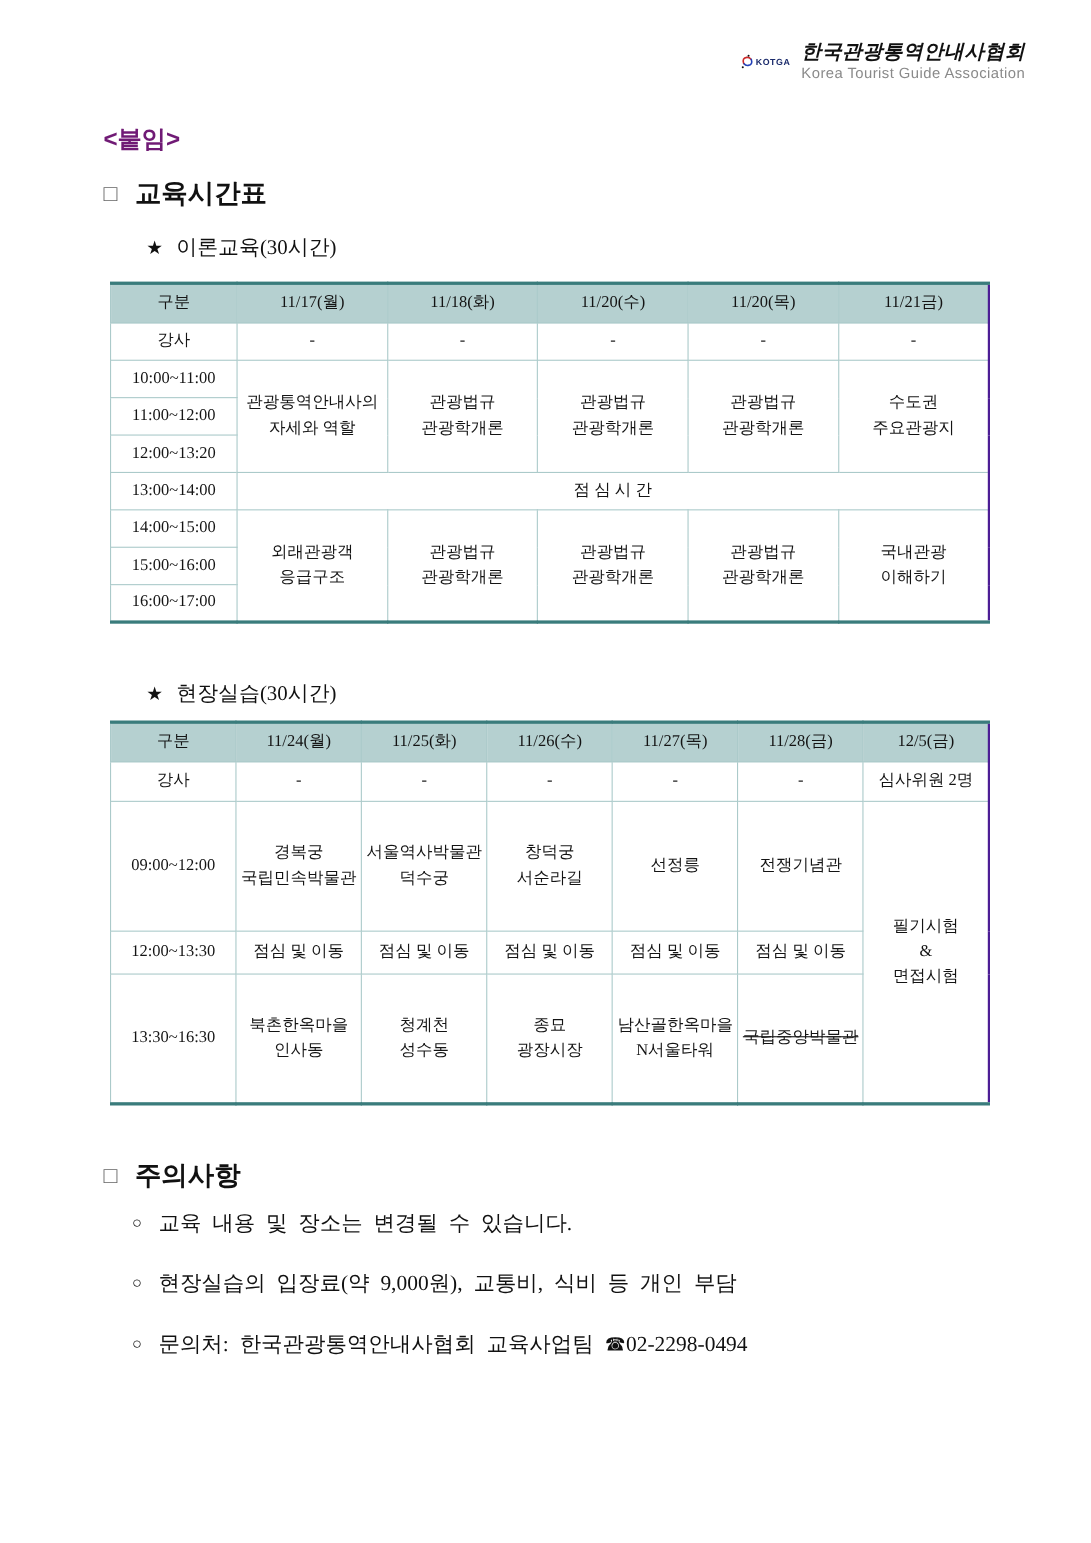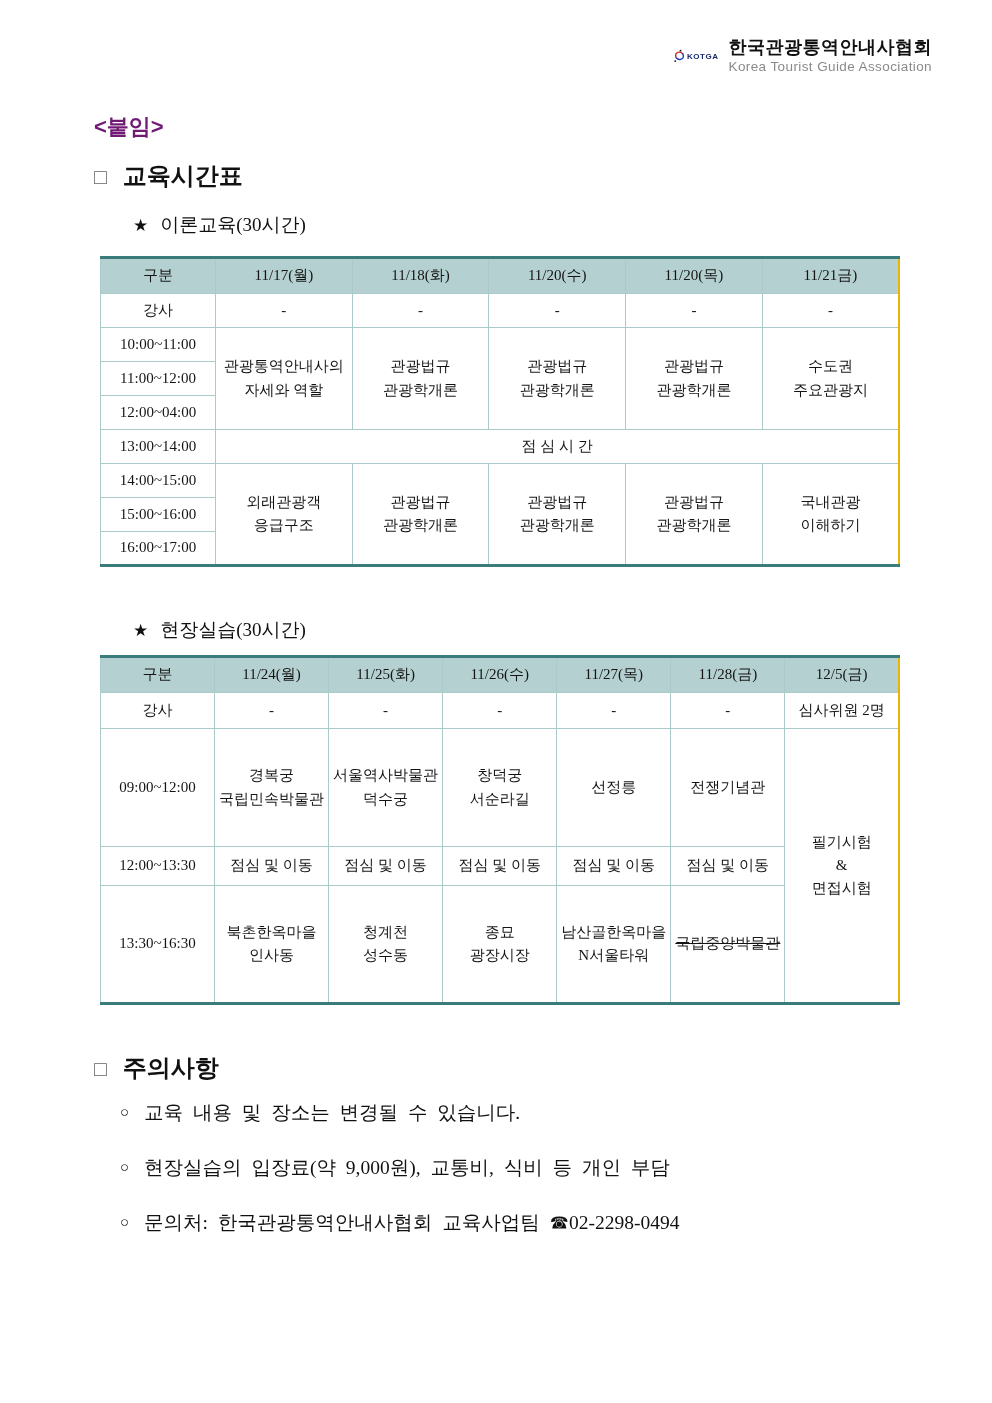--- a/index.html
+++ b/index.html
@@ -12,42 +12,42 @@
     color:#141414;
     overflow:hidden;
   }
 
   
   .logo { position:absolute; top:36px; right:60px; display:flex; align-items:center; gap:10px; }
   .logo-mark { display:flex; flex-direction:row; align-items:center; width:46px; }
   .logo-mark svg { display:block; }
   .logo-kotga { font-family:"Liberation Sans", sans-serif; font-size:8px; font-weight:bold; color:#1a2a6b; letter-spacing:.5px; margin-top:1px; }
   .logo-text { display:flex; flex-direction:column; line-height:1.25; }
-  .logo-ko { font-family:"Liberation Sans", sans-serif; font-weight:bold; font-size:18px; color:#111; letter-spacing:.5px; }
+  .logo-ko { font-family:"Liberation Sans", sans-serif; font-weight:bold; font-size:18px; color:#111; letter-spacing:.5px;font-style:italic; }
   .logo-en { font-family:"Liberation Sans", sans-serif; font-size:13.5px; color:#8a8a8a; letter-spacing:.4px;text-align:center; }
 
   
   .attachment { position:absolute; top:112px; left:94px; font-family:"Liberation Sans", sans-serif; font-weight:bold; font-size:22px; color:#701a75; }
   .sec-title { position:absolute; left:94px; display:flex; align-items:center; gap:16px; font-family:"Liberation Sans", sans-serif; font-weight:bold; font-size:24px; color:#111; }
   .sec-title .sq { font-weight:normal; font-size:21px; color:#666; line-height:1; }
   .sec-title-1 { top:160px; }
   .sec-title-2 { top:1052px; }
   .star-head { position:absolute; left:133px; display:flex; align-items:center; gap:12px; font-size:19px; color:#111; }
   .star-head .star { font-size:17px; color:#111; }
   .star-head-1 { top:212px; }
   .star-head-2 { top:617px; }
 
   
   table { border-collapse:collapse; table-layout:fixed; position:absolute; left:100px; width:800px;
           border-top:3px solid #3a7c7c; border-bottom:3px solid #3a7c7c; background:#fff; }
   .t1 { top:256px; }
   .t2 { top:655px; }
   th, td { border:1px solid #abcaca; text-align:center; vertical-align:middle;
            font-size:15px; font-weight:normal; white-space:pre-line; line-height:1.55; color:#141414; padding:2px 2px; }
-  table { border-right:2px solid #eab308; }
+  table { border-right:2px solid #4c1d95; }
   thead th { background:#b5d0d0; height:36px; }
   .t1 td { height:34px; }
   .t1 col.c-label { width:115px; }
   .t2 col.c-label { width:114px; }
   .t2 .h-row td { height:36px; }
   .t2 .big td { height:118px; }
   .t2 .mid td { height:39px; }
   .strike { text-decoration:line-through; }
 
   
@@ -126,21 +126,21 @@
 관광학개론</td>
         <td rowspan="3">관광법규
 관광학개론</td>
         <td rowspan="3">수도권
 주요관광지</td>
       </tr>
       <tr>
         <td>11:00~12:00</td>
       </tr>
       <tr>
-        <td>12:00~04:00</td>
+        <td>12:00~13:20</td>
       </tr>
       <tr>
         <td>13:00~14:00</td>
         <td colspan="5">점 심 시 간</td>
       </tr>
       <tr>
         <td>14:00~15:00</td>
         <td rowspan="3">외래관광객
 응급구조</td>
         <td rowspan="3">관광법규

